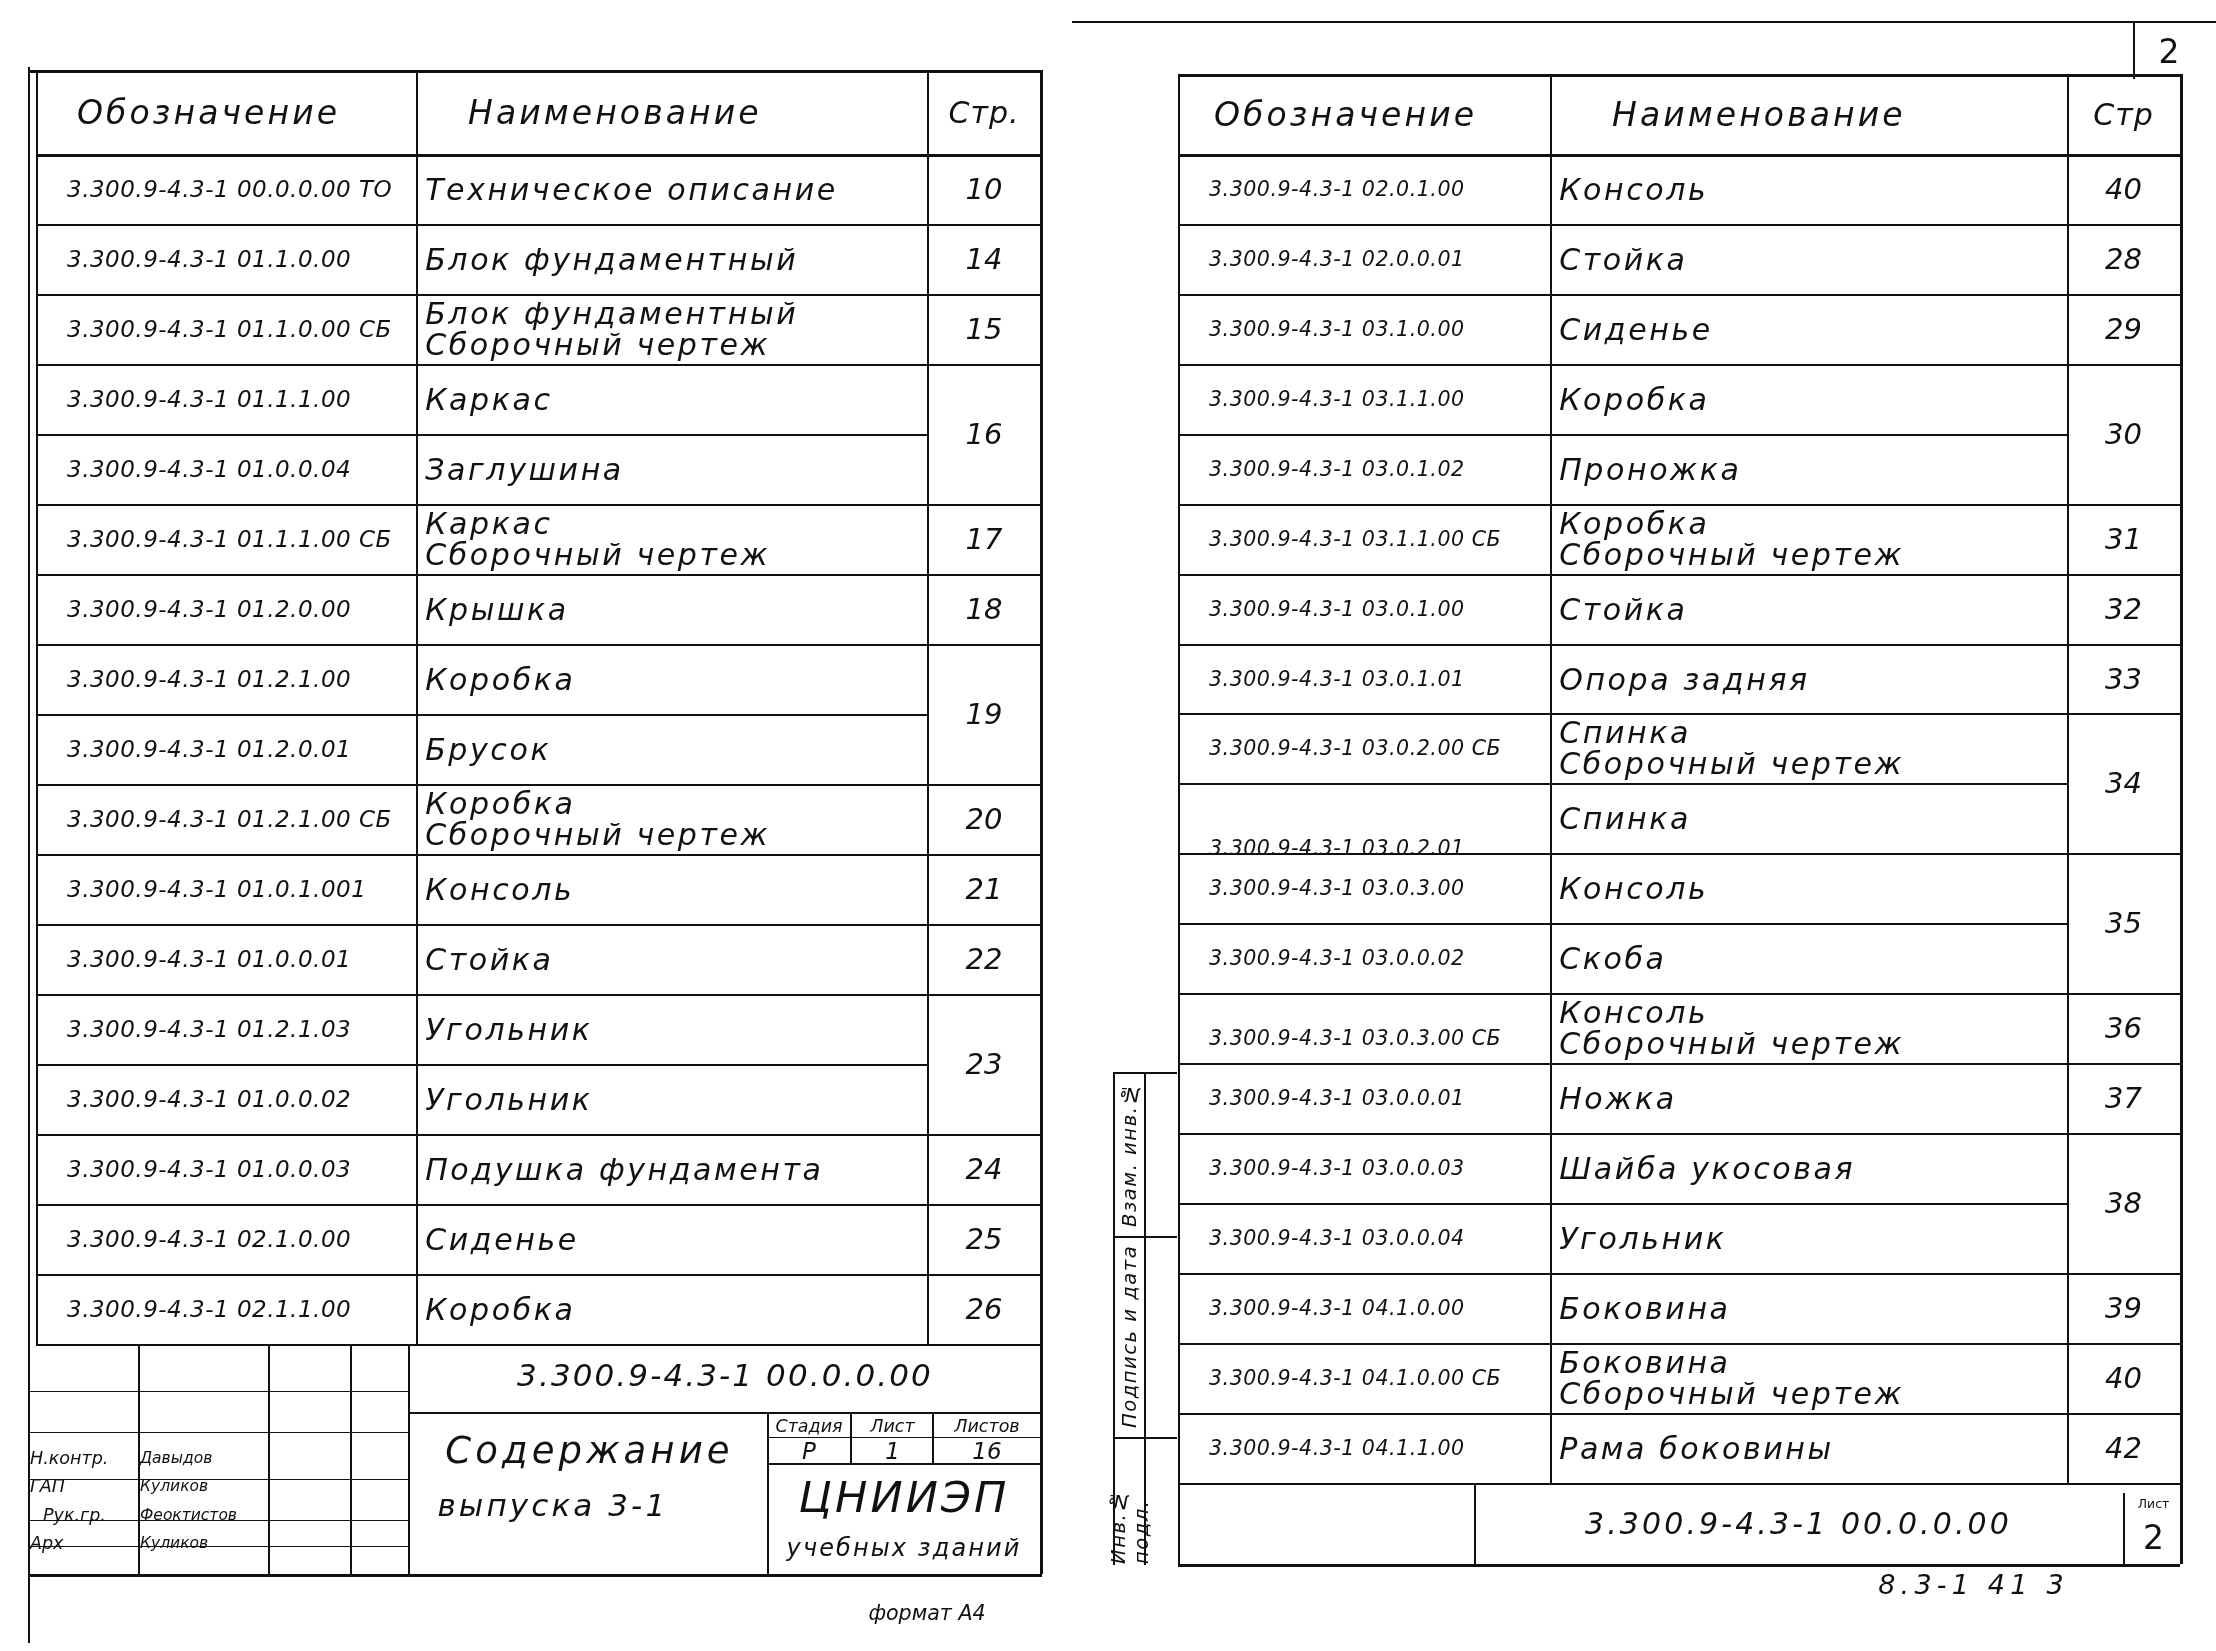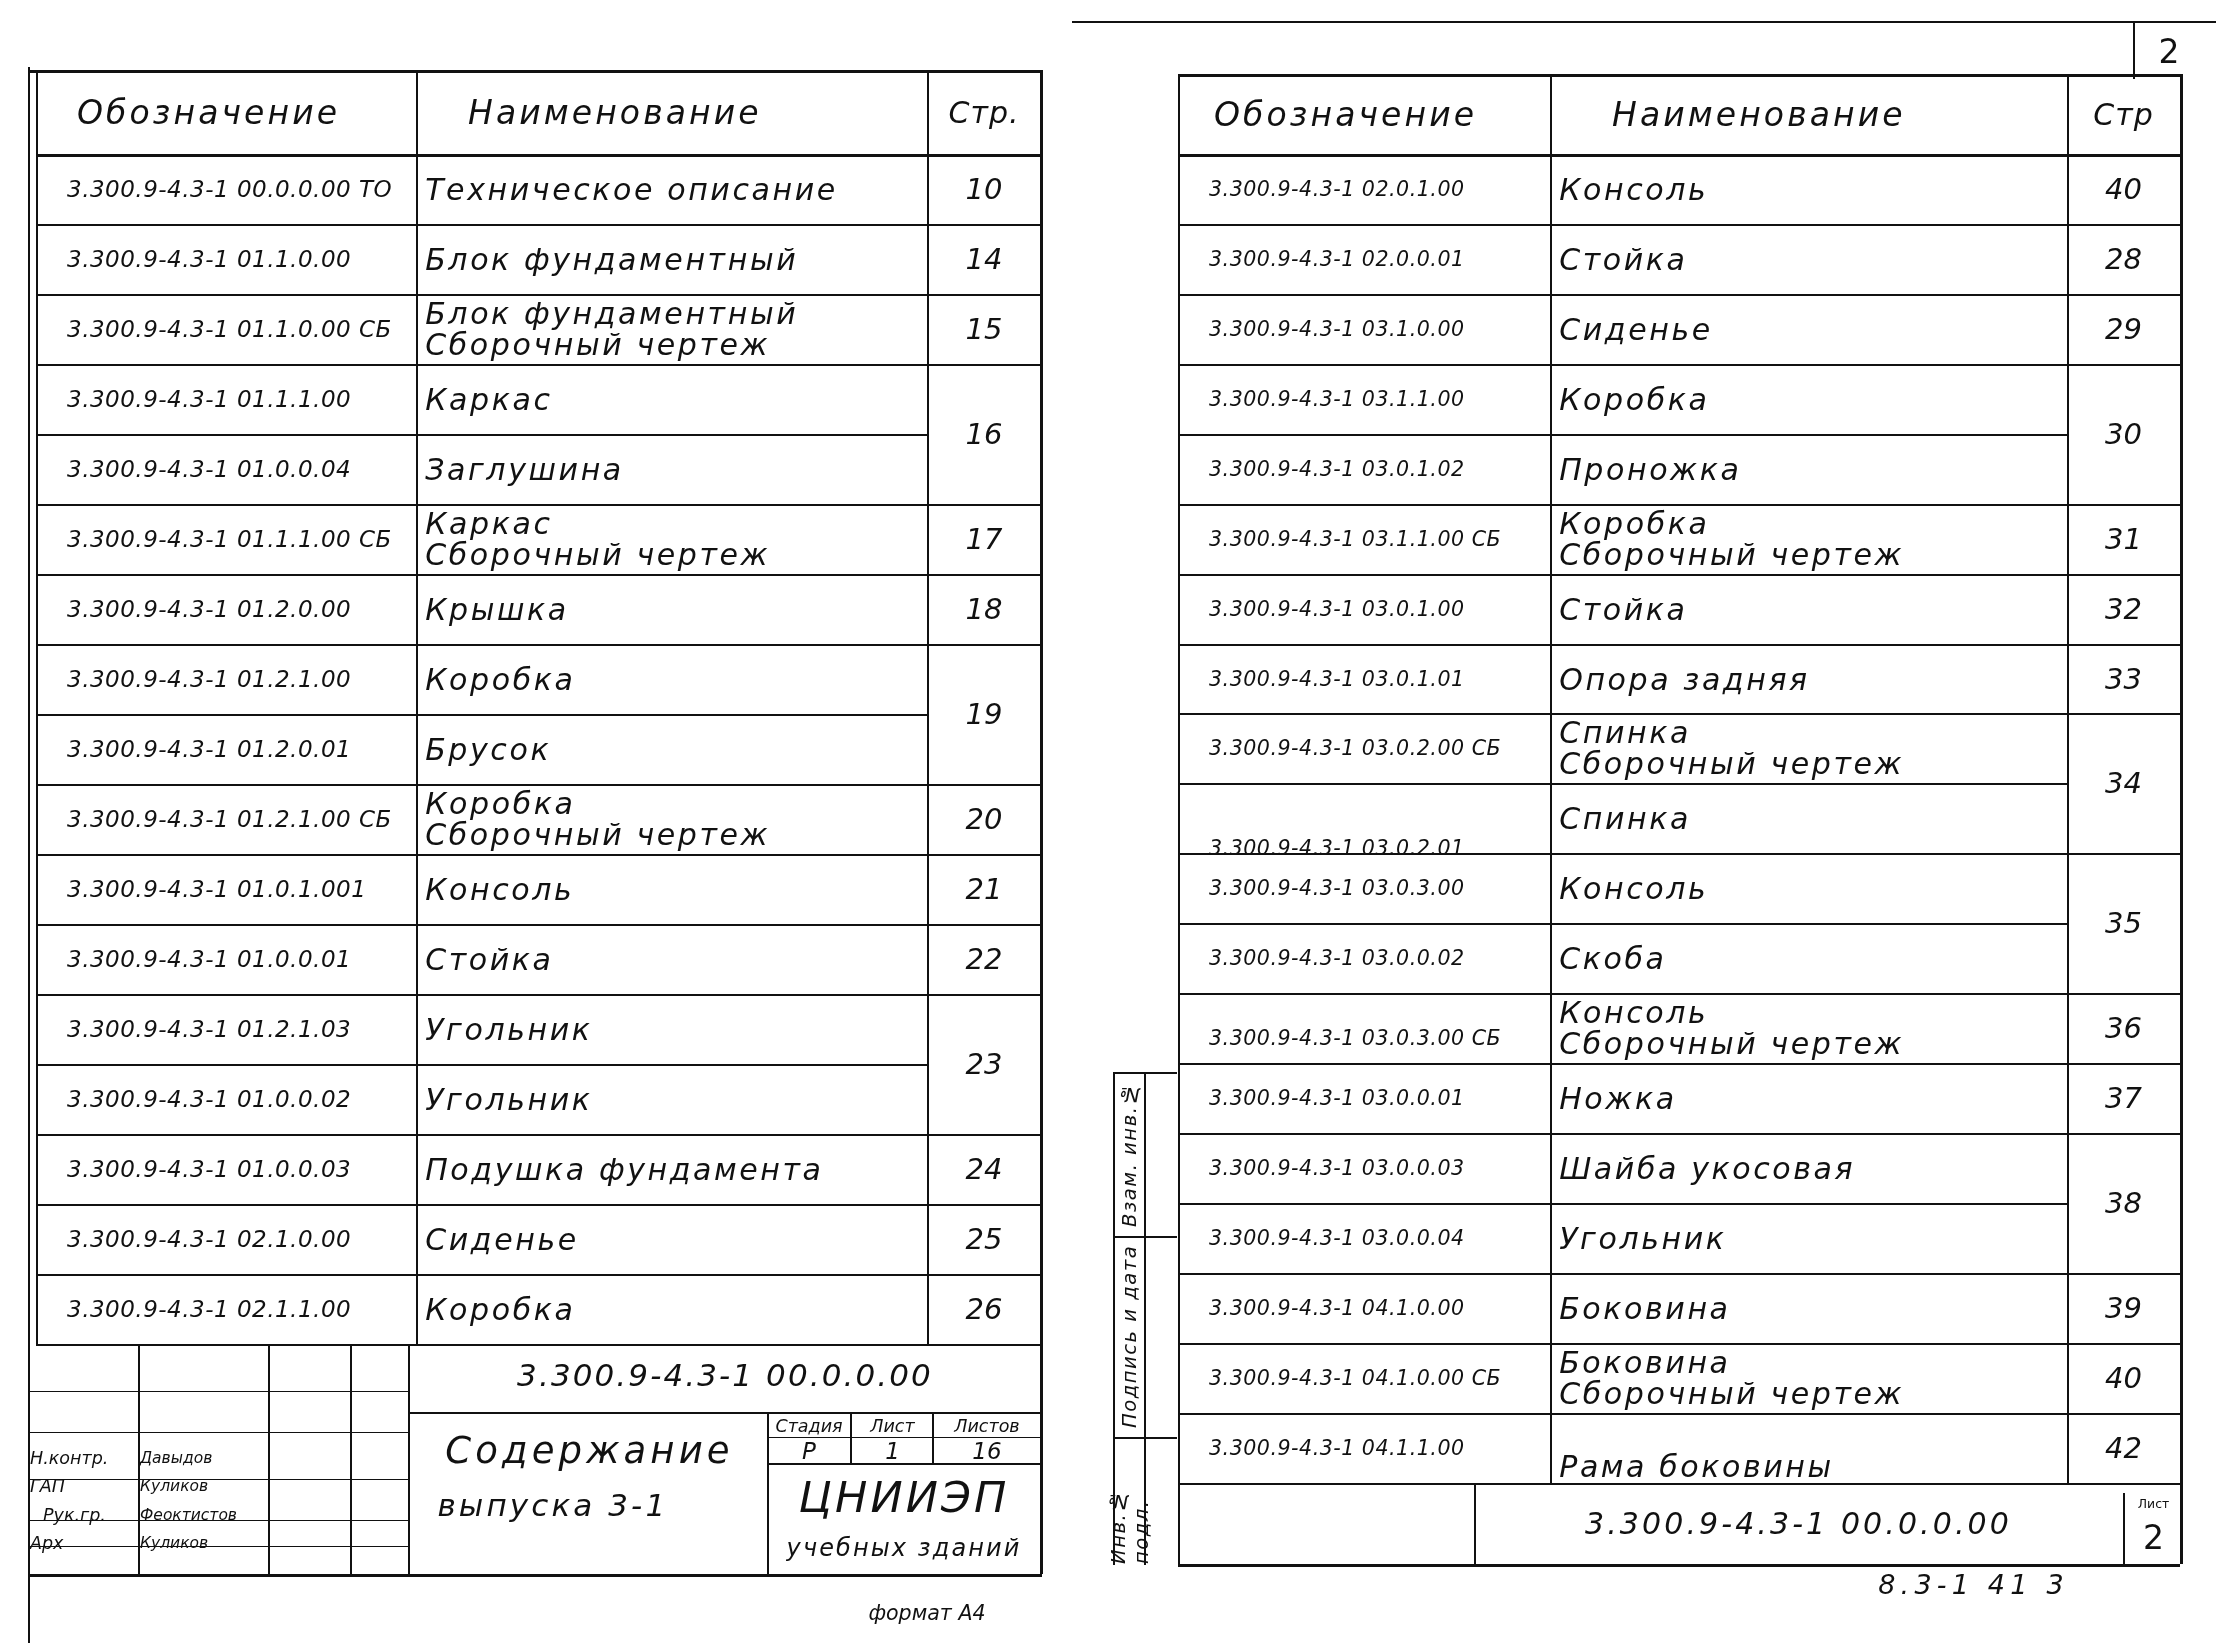--- a/index.html
+++ b/index.html
@@ -218,21 +218,21 @@
     <div class="cell code" style="left:106px;top:1273px;width:372px;height:70px;font-size:20.6px;">3.300.9-4.3-1 04.1.0.00</div>
     <div class="cell name" style="left:481px;top:1273px;width:514px;height:70px;">Боковина</div>
     <div class="ln" style="left:106px;top:1343px;width:1002px;height:2.1px;"></div>
     <div class="cell pg" style="left:995px;top:1273px;width:113px;height:70px;">39</div>
     <div class="cell code" style="left:106px;top:1343px;width:372px;height:70px;font-size:20.6px;">3.300.9-4.3-1 04.1.0.00 СБ</div>
     <div class="cell name" style="left:481px;top:1343px;width:514px;height:70px;">Боковина
 Сборочный чертеж</div>
     <div class="ln" style="left:106px;top:1413px;width:1002px;height:2.1px;"></div>
     <div class="cell pg" style="left:995px;top:1343px;width:113px;height:70px;">40</div>
     <div class="cell code" style="left:106px;top:1413px;width:372px;height:70px;font-size:20.6px;">3.300.9-4.3-1 04.1.1.00</div>
-    <div class="cell name" style="left:481px;top:1413px;width:514px;height:70px;margin-top:18px;">Рама боковины</div>
+    <div class="cell name" style="left:481px;top:1413px;width:514px;height:70px;">Рама боковины</div>
     <div class="ln" style="left:106px;top:1483px;width:1002px;height:2.1px;"></div>
     <div class="cell pg" style="left:995px;top:1413px;width:113px;height:70px;">42</div>
     <div class="ln" style="left:106px;top:1564px;width:1002px;height:2.6px;"></div>
     <div class="ln" style="left:402px;top:1483px;width:1.5px;height:81px;"></div>
     <div class="ln" style="left:1051px;top:1493px;width:1.5px;height:71px;"></div>
     <div class="cell" style="left:402px;top:1483px;width:649px;height:81px;justify-content:center;font-size:30px;font-style:italic;letter-spacing:3.1px;">3.300.9-4.3-1 00.0.0.00</div>
     <div class="cell" style="left:1054px;top:1493px;width:55px;height:20.6px;justify-content:center;font-size:12.4px;">Лист</div>
     <div class="cell" style="left:1054px;top:1514px;width:55px;height:46px;justify-content:center;font-size:33px;">2</div>
     <div class="cell" style="left:783px;top:1566px;width:237px;height:36px;justify-content:center;font-size:27px;font-style:italic;letter-spacing:5.2px;">8.3-1 41 3</div>
     <div class="ln" style="left:41px;top:1072px;width:2.1px;height:493px;"></div>

